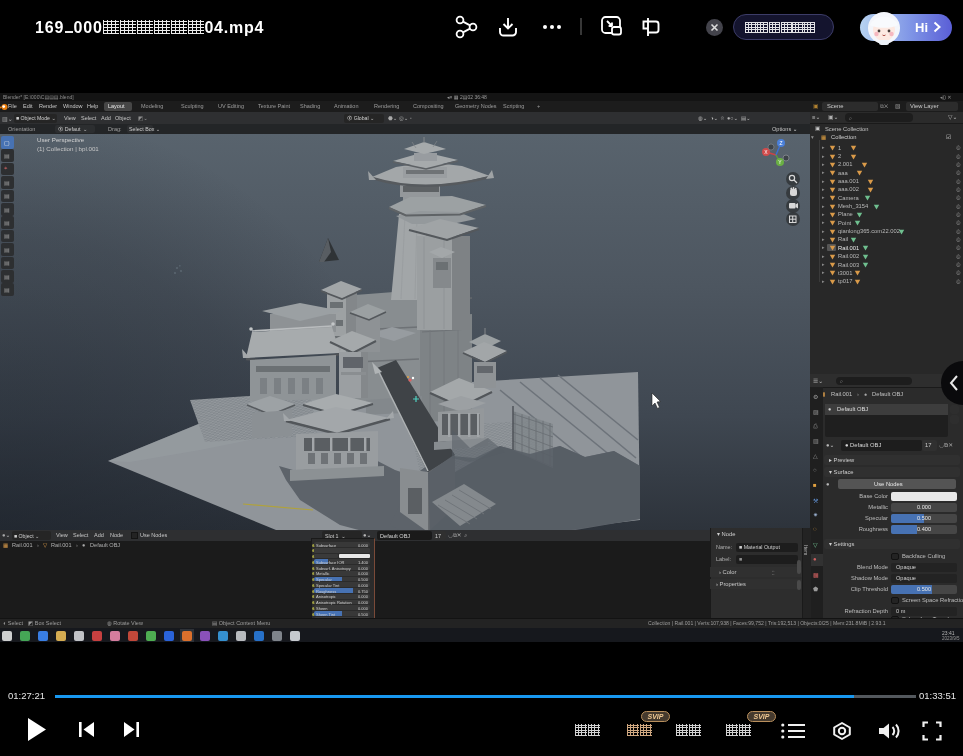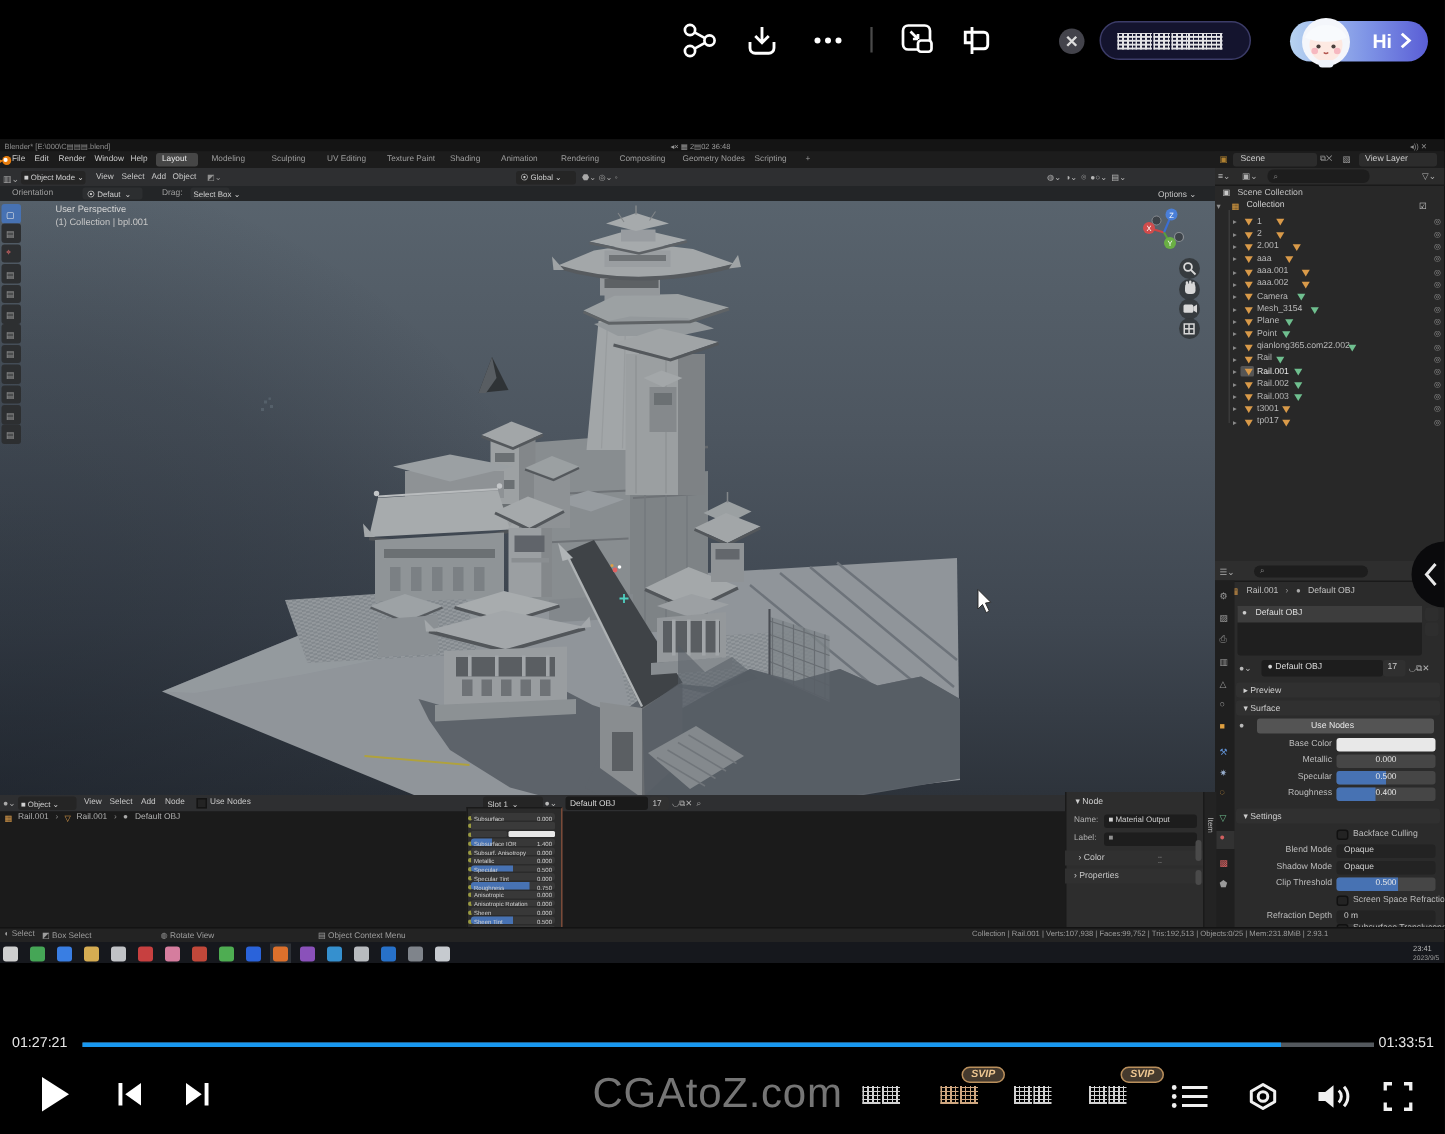--- a/index.html
+++ b/index.html
@@ -10,20 +10,21 @@
 repeating-linear-gradient(90deg,currentColor 0,currentColor 1px,transparent 1px,transparent 4px);
 opacity:.92}
 .cjs{display:inline-block;vertical-align:-0.06em;width:.9em;height:.9em;margin:0 .02em;opacity:.88;
 background:
 repeating-linear-gradient(0deg,currentColor 0,currentColor 1px,transparent 1px,transparent 2.6px),
 repeating-linear-gradient(90deg,currentColor 0,currentColor 1px,transparent 1px,transparent 3.2px)}
 </style></head>
 <body>
 
 <div class="abs" id="topbar" style="left:0;top:0;width:963px;height:93px;background:#000">
+  <div class="abs" style="left:35px;top:19px;font-size:16px;font-weight:bold;color:#fff;letter-spacing:.8px">169<b class="cj" style="width:.5em;background:none;border-bottom:2px solid #fff;height:.2em;vertical-align:0"></b>000<b class="cj"></b><b class="cj"></b><b class="cj"></b><b class="cj"></b><b class="cj"></b><b class="cj"></b>04.mp4</div>
   <svg class="abs" style="left:440px;top:8px" width="250" height="40" viewBox="0 0 250 40">
 
     <g stroke="#fff" stroke-width="1.8" fill="none">
       <circle cx="20" cy="12" r="3.4"></circle>
         <circle cx="33" cy="19" r="3.4"></circle>
         <circle cx="20" cy="26" r="3.4"></circle>
       <line x1="23" y1="13.6" x2="30" y2="17.4"></line>
         <line x1="23" y1="24.4" x2="30" y2="20.6"></line>
     </g>
 
@@ -776,21 +777,20 @@
       <path d="M1 1 L19 12.5 L1 24 Z" fill="#fff"></path>
     </svg>
   <svg class="abs" style="left:78px;top:79px" width="17" height="17" viewBox="0 0 17 17">
       <rect x="1" y="1" width="2.6" height="15" fill="#fff"></rect>
       <path d="M16 1 L5.5 8.5 L16 16 Z" fill="#fff"></path>
     </svg>
   <svg class="abs" style="left:123px;top:79px" width="17" height="17" viewBox="0 0 17 17">
       <rect x="13.4" y="1" width="2.6" height="15" fill="#fff"></rect>
       <path d="M1 1 L11.5 8.5 L1 16 Z" fill="#fff"></path>
     </svg>
-  <div class="abs" style="left:395px;top:71px;font-size:28px;color:#757575;letter-spacing:.5px">CGAtoZ.com</div>
   <div class="abs" style="left:575px;top:81px;font-size:13.5px;color:#f0f0f0"><b class="cjs"></b><b class="cjs"></b></div>
   <div class="abs" style="left:627px;top:81px;font-size:13.5px;color:#ecbf92"><b class="cjs"></b><b class="cjs"></b></div>
   <div class="abs" style="left:641px;top:69px;width:29px;height:11px;border-radius:6px;background:#453a2e;border:1px solid #b98f5c;box-sizing:border-box;color:#eec792;font-size:7px;font-weight:bold;font-style:italic;text-align:center;line-height:10px">SVIP</div>
   <div class="abs" style="left:676px;top:81px;font-size:13.5px;color:#f0f0f0"><b class="cjs"></b><b class="cjs"></b></div>
   <div class="abs" style="left:726px;top:81px;font-size:13.5px;color:#f0f0f0"><b class="cjs"></b><b class="cjs"></b></div>
   <div class="abs" style="left:747px;top:69px;width:29px;height:11px;border-radius:6px;background:#453a2e;border:1px solid #b98f5c;box-sizing:border-box;color:#eec792;font-size:7px;font-weight:bold;font-style:italic;text-align:center;line-height:10px">SVIP</div>
   <svg class="abs" style="left:781px;top:80px" width="25" height="18" viewBox="0 0 25 18">
     <g stroke="#f0f0f0" stroke-width="2" fill="none">
         <line x1="7" y1="3" x2="24" y2="3"></line>
         <line x1="7" y1="9" x2="24" y2="9"></line>

